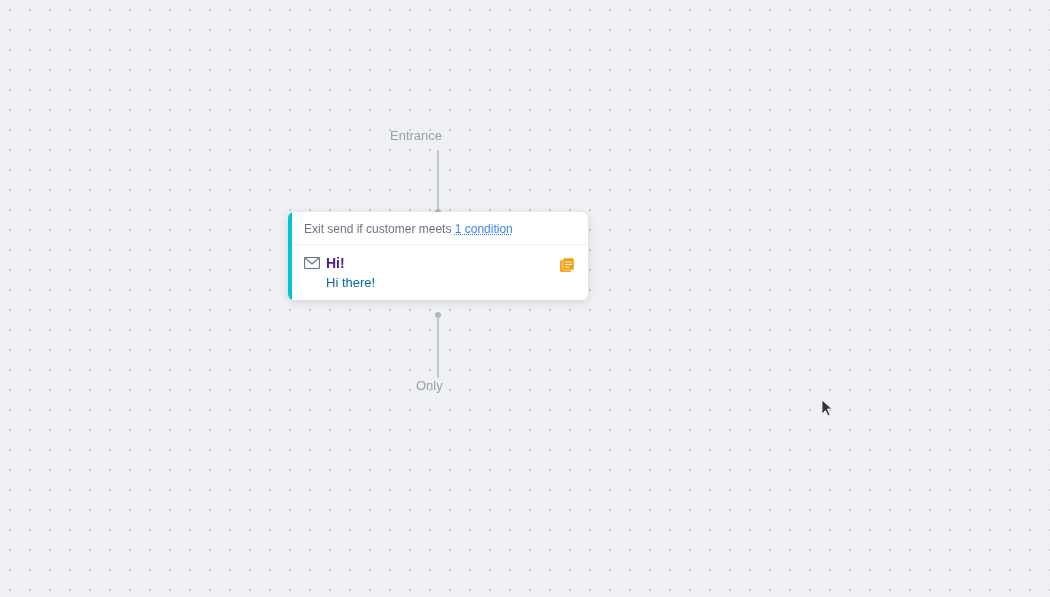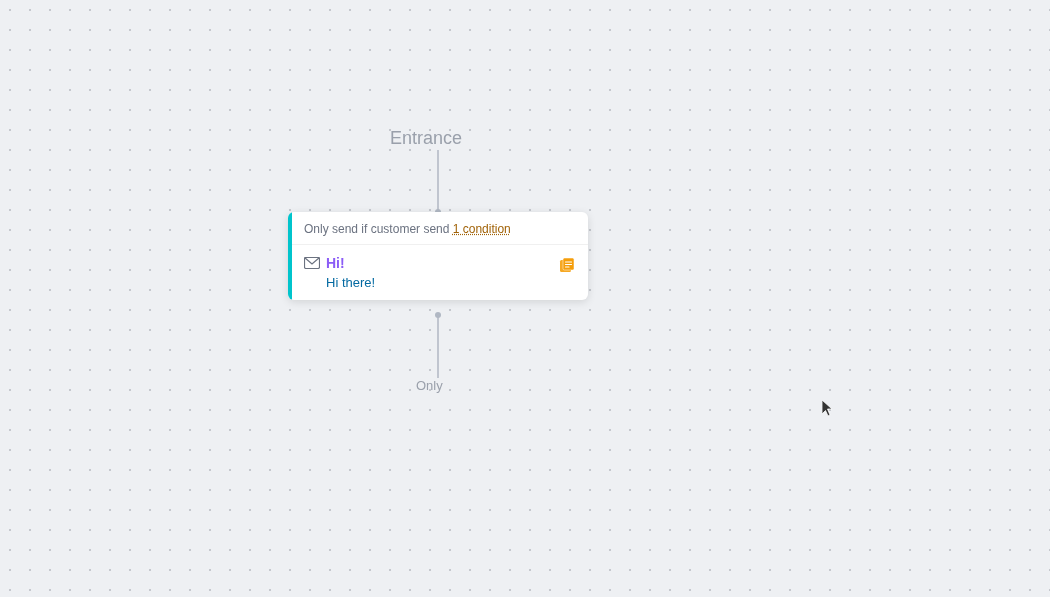--- a/index.html
+++ b/index.html
@@ -19,21 +19,21 @@
       position: absolute;
       top: 0; left: 0;
       width: 100%; height: 100%;
     }
 
     
     .entrance-label {
       position: absolute;
       top: 128px;
       left: 390px;
-      font-size: 18px;
+      font-size: 13px;
       color: #9aa0ab;
       font-weight: 400;
     }
 
     
     .exit-label {
       position: absolute;
       top: 378px;
       left: 416px;
       font-size: 13px;
@@ -70,21 +70,21 @@
     }
 
     .card-condition {
       padding: 10px 12px 8px 16px;
       font-size: 12px;
       color: #6b7280;
       border-bottom: 1px solid #f0f0f0;
     }
 
     .card-condition a {
-      color: #a16207;
+      color: #3b82f6;
       text-decoration: underline;
       font-weight: 500;
       text-decoration-style: dotted;
     }
 
     .card-body {
       padding: 10px 12px 10px 16px;
       display: flex;
       align-items: flex-start;
       justify-content: space-between;
@@ -106,21 +106,21 @@
       width: 16px;
       height: 12px;
       display: inline-flex;
       align-items: center;
       justify-content: center;
     }
 
     .card-title {
       font-size: 14px;
       font-weight: 600;
-      color: #8b5cf6;
+      color: #4c1d95;
     }
 
     .card-subtitle {
       font-size: 13px;
       color: #0369a1;
       padding-left: 22px;
     }
 
     .card-action-icon {
       color: #f59e0b;
@@ -153,21 +153,21 @@
 
     <circle cx="438" cy="315" r="3" fill="#b0b7c3"></circle>
   </svg>
 
   <div class="entrance-label">Entrance</div>
 
   <div class="card">
     <div class="card-left-border"></div>
 
     <div class="card-condition">
-      <span>Only send if customer send </span><a>1 condition</a>
+      <span>Exit send if customer meets </span><a>1 condition</a>
     </div>
 
     <div class="card-body">
       <div class="card-content">
         <div class="card-title-row">
           <span class="email-icon">
             <svg width="16" height="12" viewBox="0 0 16 12" fill="none">
               <rect x="0.5" y="0.5" width="15" height="11" rx="1.5" stroke="#6b7280" stroke-width="1.2" fill="none"></rect>
               <polyline points="0.5,0.5 8,7 15.5,0.5" stroke="#6b7280" stroke-width="1.2" fill="none"></polyline>
             </svg>

